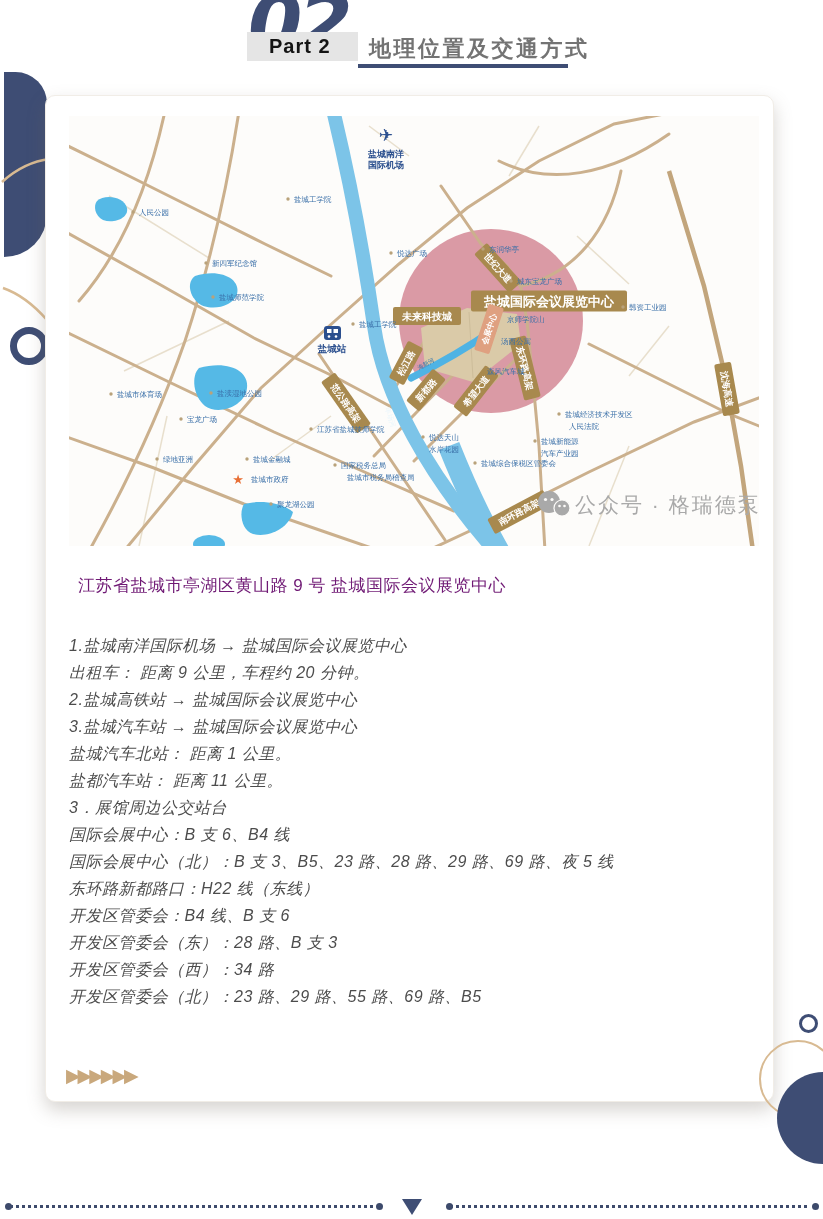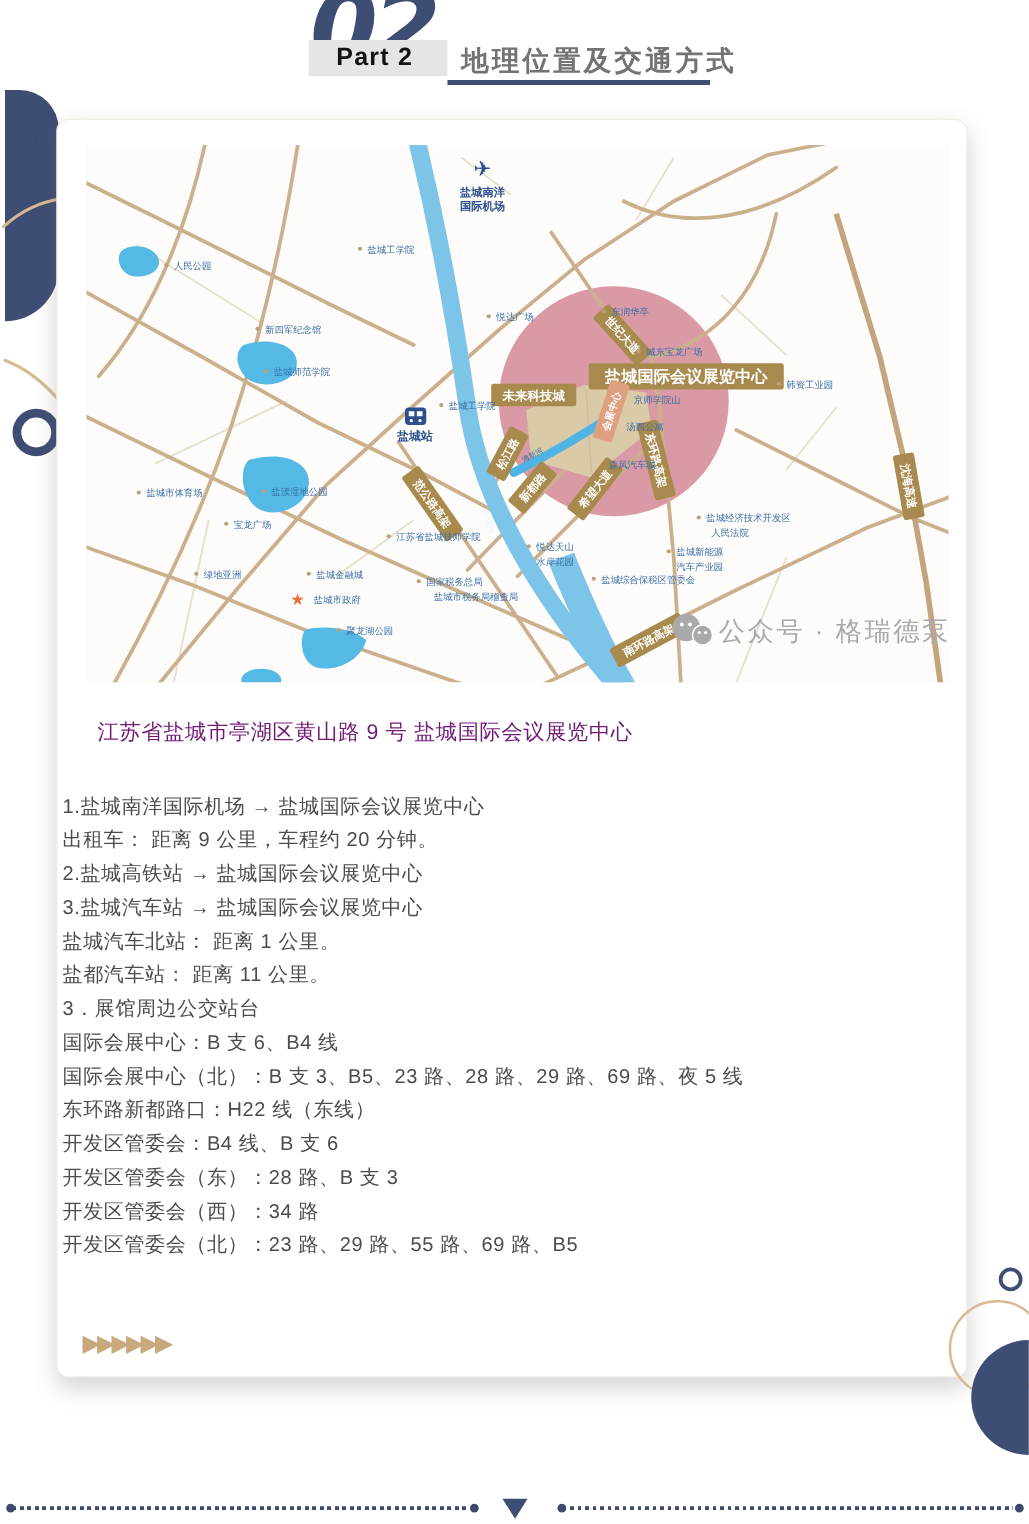--- a/index.html
+++ b/index.html
@@ -58,21 +58,21 @@
   }
   .map-wrap{
     position:absolute;left:23px;top:20px;width:690px;height:430px;
     background:#fdfcfa;overflow:hidden;
   }
   .address{
     position:absolute;left:20px;top:478px;width:680px;
     font-size:17px;color:#701a75;letter-spacing:.5px;margin-left:12px;
   }
   .lines{
-    position:absolute;left:4px;top:536px;width:690px;
+    position:absolute;left:23px;top:536px;width:690px;font-style:italic;
   }
   .lines p{margin:0;font-size:16px;line-height:27px;letter-spacing:.5px;color:#4c4c4c;}
   .arrows{
     position:absolute;left:20px;top:968px;letter-spacing:-3px;
     font-size:19px;color:#c9a87c;font-family:"DejaVu Sans",sans-serif;
   }
   
   .footer{position:absolute;left:0;top:1199px;width:823px;height:20px;z-index:5;}
   .dotline{
     position:absolute;top:6px;height:3px;

